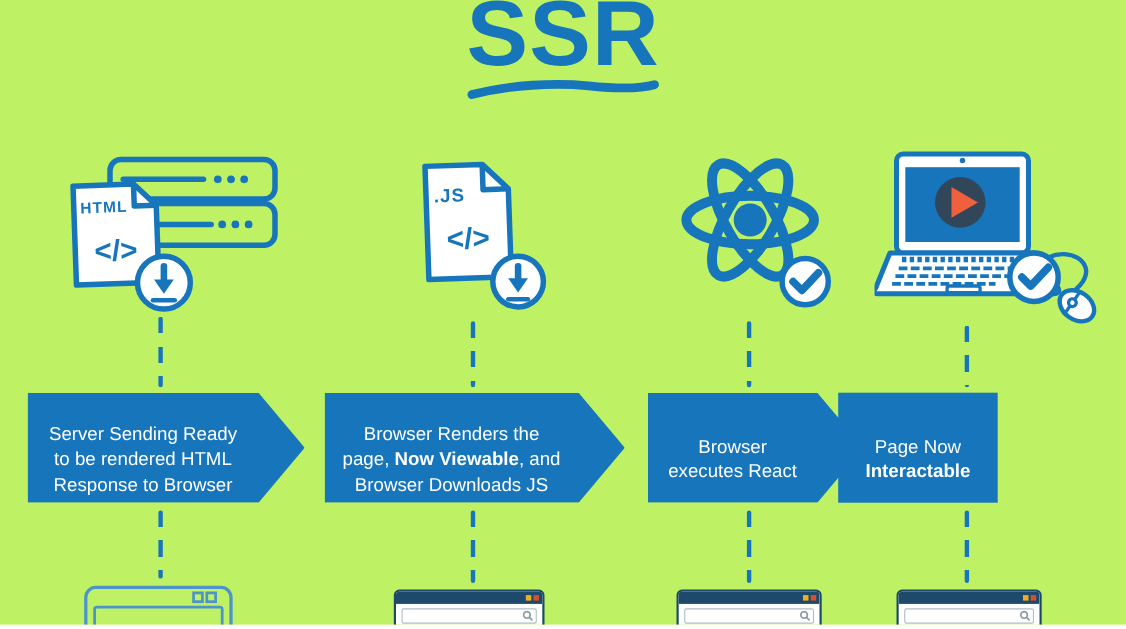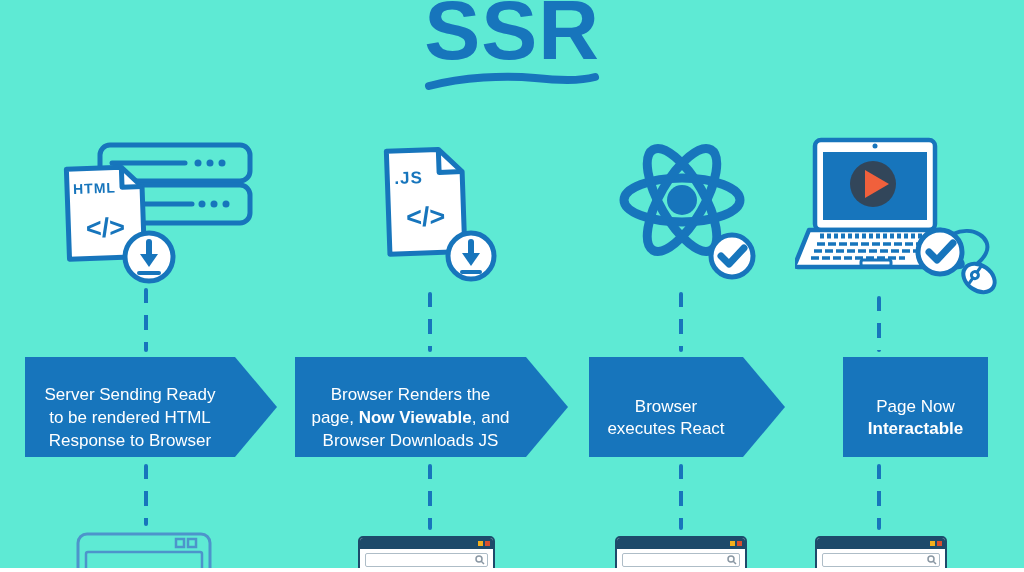--- a/index.html
+++ b/index.html
@@ -1,16 +1,16 @@
 <!DOCTYPE html>
 <html><head>
 <meta charset="utf-8">
 <style>
   html,body{margin:0;padding:0;background:#fff;}
-  .stage{position:relative;width:1024px;height:568px;background:#5eead4;overflow:hidden;
+  .stage{position:relative;width:1024px;height:568px;background:#bef264;overflow:hidden;
          font-family:"Liberation Sans",sans-serif;}
   
   .title{position:absolute;left:0;right:0;top:-12px;text-align:center;
          font-size:84px;font-weight:bold;letter-spacing:1px;line-height:1;margin:0;}
   .title-underline{position:absolute;left:423px;top:72px;}
   
   .icon-abs{position:absolute;}
   svg text{font-family:"Liberation Sans",sans-serif;}
   
   .dash{position:absolute;width:4px;border-radius:2px;
@@ -158,21 +158,21 @@
   </div>
 
   <div class="banner arrow" style="left:295px;width:273px;">
     <div>
       <span class="normal">Browser Renders the
 page, </span><span class="bold">Now Viewable</span><span class="normal">, and
 Browser Downloads JS</span>
     </div>
   </div>
 
-  <div class="banner rect" style="left:843px;width:145px;">
+  <div class="banner rect" style="left:762px;width:145px;">
     <div>
       <span class="normal">Page Now
 </span><span class="bold">Interactable</span>
     </div>
   </div>
 
   <svg class="icon-abs" style="left:72px;top:528px;" width="150" height="50" viewBox="0 0 150 50">
     <rect x="6" y="6" width="132" height="70" rx="9" fill="none" stroke="#4D94CB" stroke-width="3"></rect>
     <rect x="104" y="11" width="8" height="8" fill="none" stroke="#4D94CB" stroke-width="2.5"></rect>
     <rect x="116" y="11" width="8" height="8" fill="none" stroke="#4D94CB" stroke-width="2.5"></rect>

